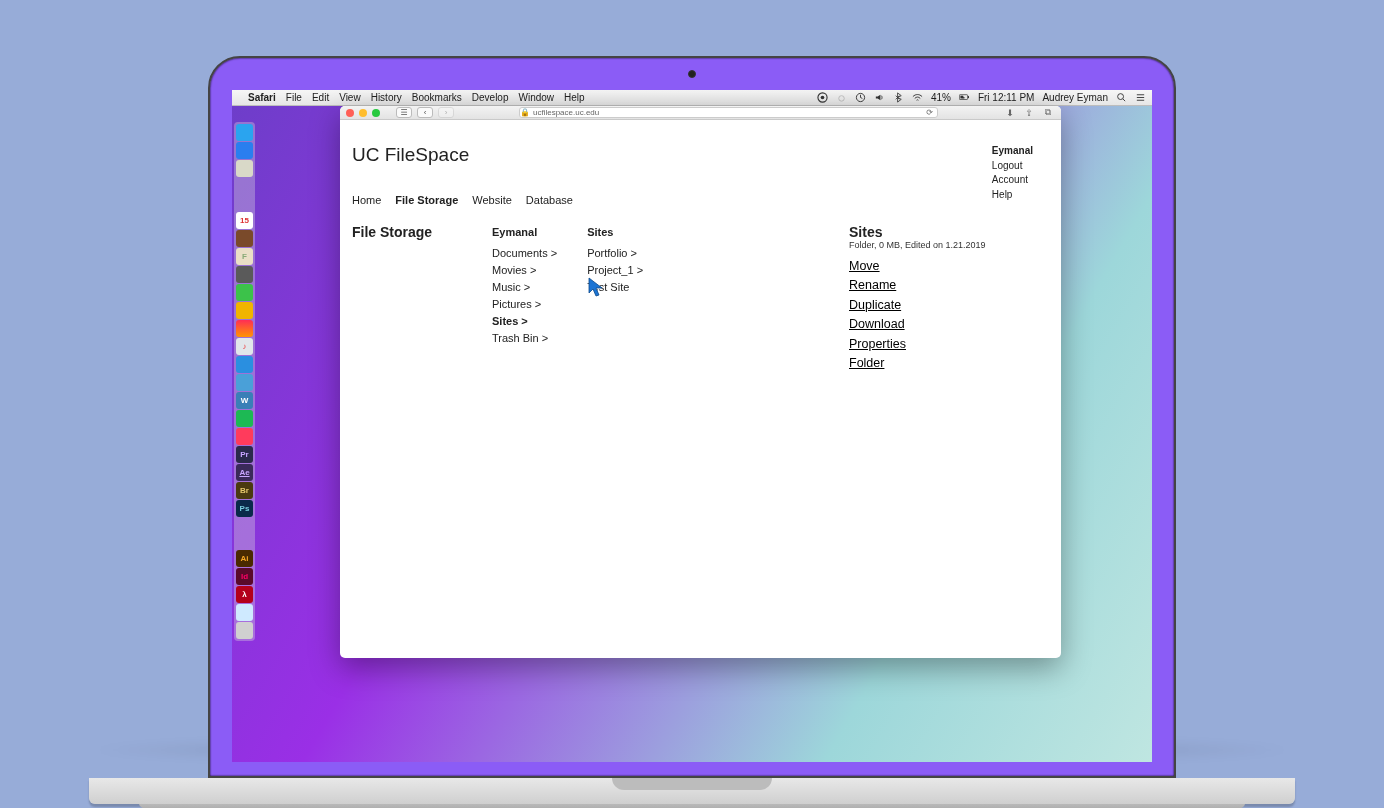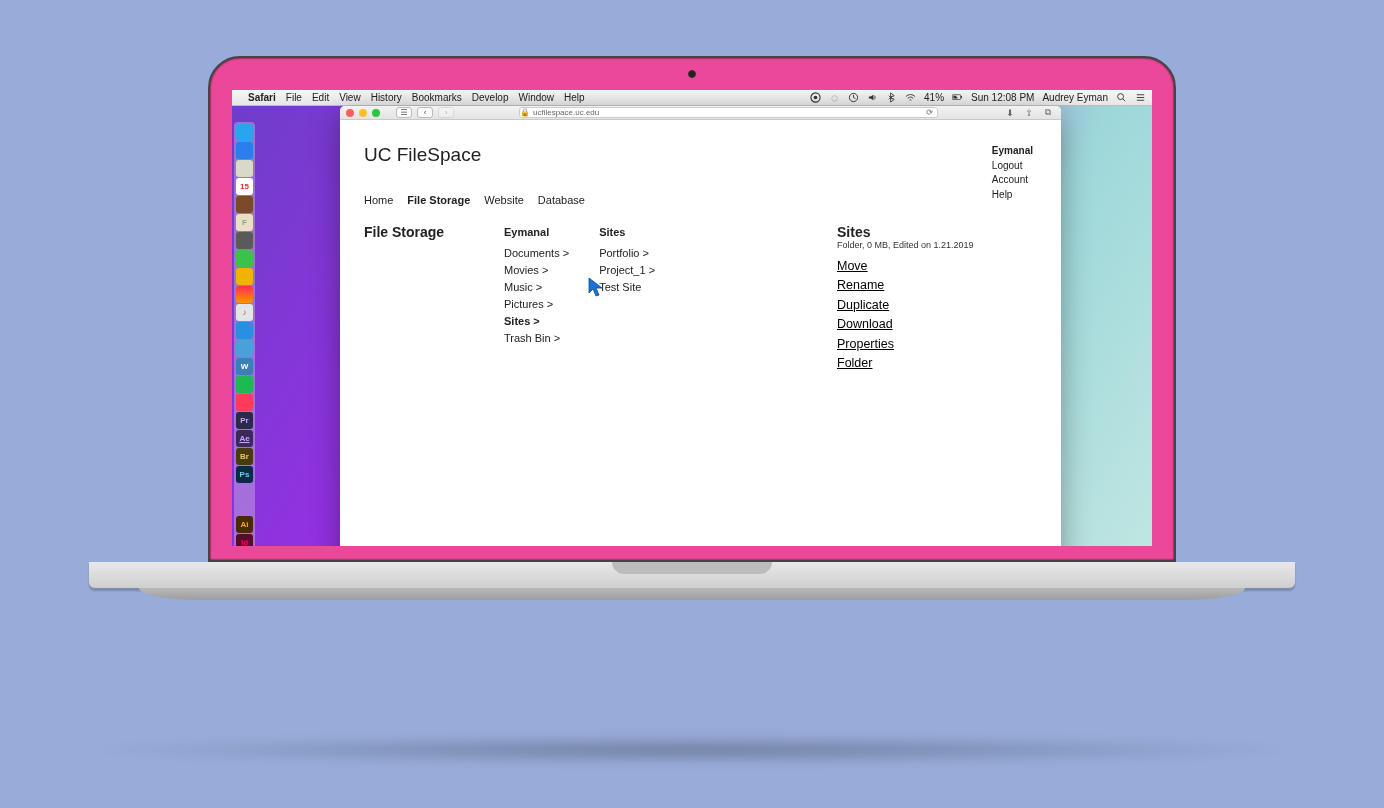--- a/index.html
+++ b/index.html
@@ -17,22 +17,22 @@
     filter: blur(4px);
   }
   .laptop {
     position: absolute;
     left: 208px;
     top: 56px;
     width: 968px;
   }
   .screen-frame {
     width: 968px;
-    height: 506px;
-    background: #ec4899;
+    height: 722px;
+    background: #8b5cf6;
     border-radius: 32px 32px 0 0;
     padding: 32px 22px 14px 22px;
     position: relative;
     border: 2px solid #444;
     box-shadow: inset 0 0 2px #000;
   }
   .camera {
     position:absolute; top:12px; left:50%; transform:translateX(-50%);
     width:8px; height:8px; border-radius:50%; background:#222; border:1px solid #333;
   }
@@ -108,21 +108,21 @@
   .tl-dot { width:8px; height:8px; border-radius:50%; }
   .navbtn { width:16px; height:11px; border:1px solid #bbb; border-radius:3px; background:#fafafa; display:flex; align-items:center; justify-content:center; font-size:8px;}
   .urlbar {
     flex:1; margin:0 60px;
     height:11px; border:1px solid #ccc; border-radius:3px;
     background:#fff; display:flex; align-items:center; justify-content:center;
     font-size:8px; color:#666; gap:3px;
   }
   .tb-icon { width:14px; height:11px; display:flex; align-items:center; justify-content:center; font-size:9px; color:#666;}
   .content {
-    flex:1; padding: 24px 24px; color:#222; font-size:11px;
+    flex:1; padding: 24px 12px; color:#222; font-size:11px;
     position:relative;
   }
   .site-title { font-size:19px; font-weight:400; margin-bottom:28px;}
   .usernav { position:absolute; right:28px; top:24px; text-align:left; font-size:10px; line-height:1.45;}
   .usernav .uname { font-weight:bold; }
   .tabs { display:flex; gap:14px; font-size:11px; margin-bottom:18px;}
   .tabs .active { font-weight:bold; }
   .cols { display:flex; gap:40px; }
   .col h4 { font-size:14px; font-weight:bold; margin-bottom:8px;}
   .col .small-h { font-size:11px; font-weight:bold; margin-bottom:4px;}
@@ -183,37 +183,37 @@
           <span class="mb-icon"><svg viewBox="0 0 12 12">
                 <path d="M1 5c3-3 7-3 10 0M3 7c2-2 4-2 6 0M5 9c.7-.7 1.3-.7 2 0" stroke="#333" fill="none"></path>
               </svg></span>
           <span>41%</span>
           <span class="mb-icon"><svg viewBox="0 0 16 10">
                 <rect x="0.5" y="1" width="12" height="7" rx="1" fill="none" stroke="#333"></rect>
                 <rect x="13" y="3" width="1.5" height="3" fill="#333"></rect>
                 <rect x="2" y="2.5" width="4" height="4" fill="#333"></rect>
                 <path d="M7 3l-2 3h2l-1 2 3-3h-2z" fill="#333"></path>
               </svg></span>
-          <span>Sun 12:08 PM</span>
+          <span>Fri 12:11 PM</span>
           <span>Audrey Eyman</span>
           <span class="mb-icon"><svg viewBox="0 0 12 12">
                 <circle cx="5" cy="5" r="3.2" fill="none" stroke="#333"></circle>
                 <line x1="7.5" y1="7.5" x2="10" y2="10" stroke="#333"></line>
               </svg></span>
           <span class="mb-icon"><svg viewBox="0 0 12 12">
                 <path d="M2 3h8M2 6h8M2 9h8" stroke="#333"></path>
               </svg></span>
         </div>
       </div>
 
       <div class="dock" id="dock">
           <div class="dock-item" style="background: rgb(42, 164, 239);"></div>
           <div class="dock-item" style="background: rgb(42, 126, 239);"></div>
           <div class="dock-item" style="background: rgb(217, 217, 200);"></div>
-          <div class="dock-item" style="background: rgb(255, 255, 255); color: rgb(221, 51, 51);">15</div>
+          <div class="dock-item" style="background: rgb(255, 255, 255); color: rgb(221, 51, 51); margin-top: 34px;">15</div>
           <div class="dock-item" style="background: rgb(122, 74, 42);"></div>
           <div class="dock-item" style="background: rgb(234, 223, 198); color: rgb(136, 170, 119);">F</div>
           <div class="dock-item" style="background: rgb(90, 90, 90);"></div>
           <div class="dock-item" style="background: rgb(60, 194, 74);"></div>
           <div class="dock-item" style="background: rgb(240, 180, 0);"></div>
           <div class="dock-item" style="background: linear-gradient(rgb(255, 45, 85), rgb(255, 149, 0));"></div>
           <div class="dock-item" style="background: rgb(225, 230, 234); color: rgb(238, 51, 51);">♪</div>
           <div class="dock-item" style="background: rgb(42, 143, 224);"></div>
           <div class="dock-item" style="background: rgb(74, 160, 216);"></div>
           <div class="dock-item" style="background: rgb(58, 127, 183);">W</div>

